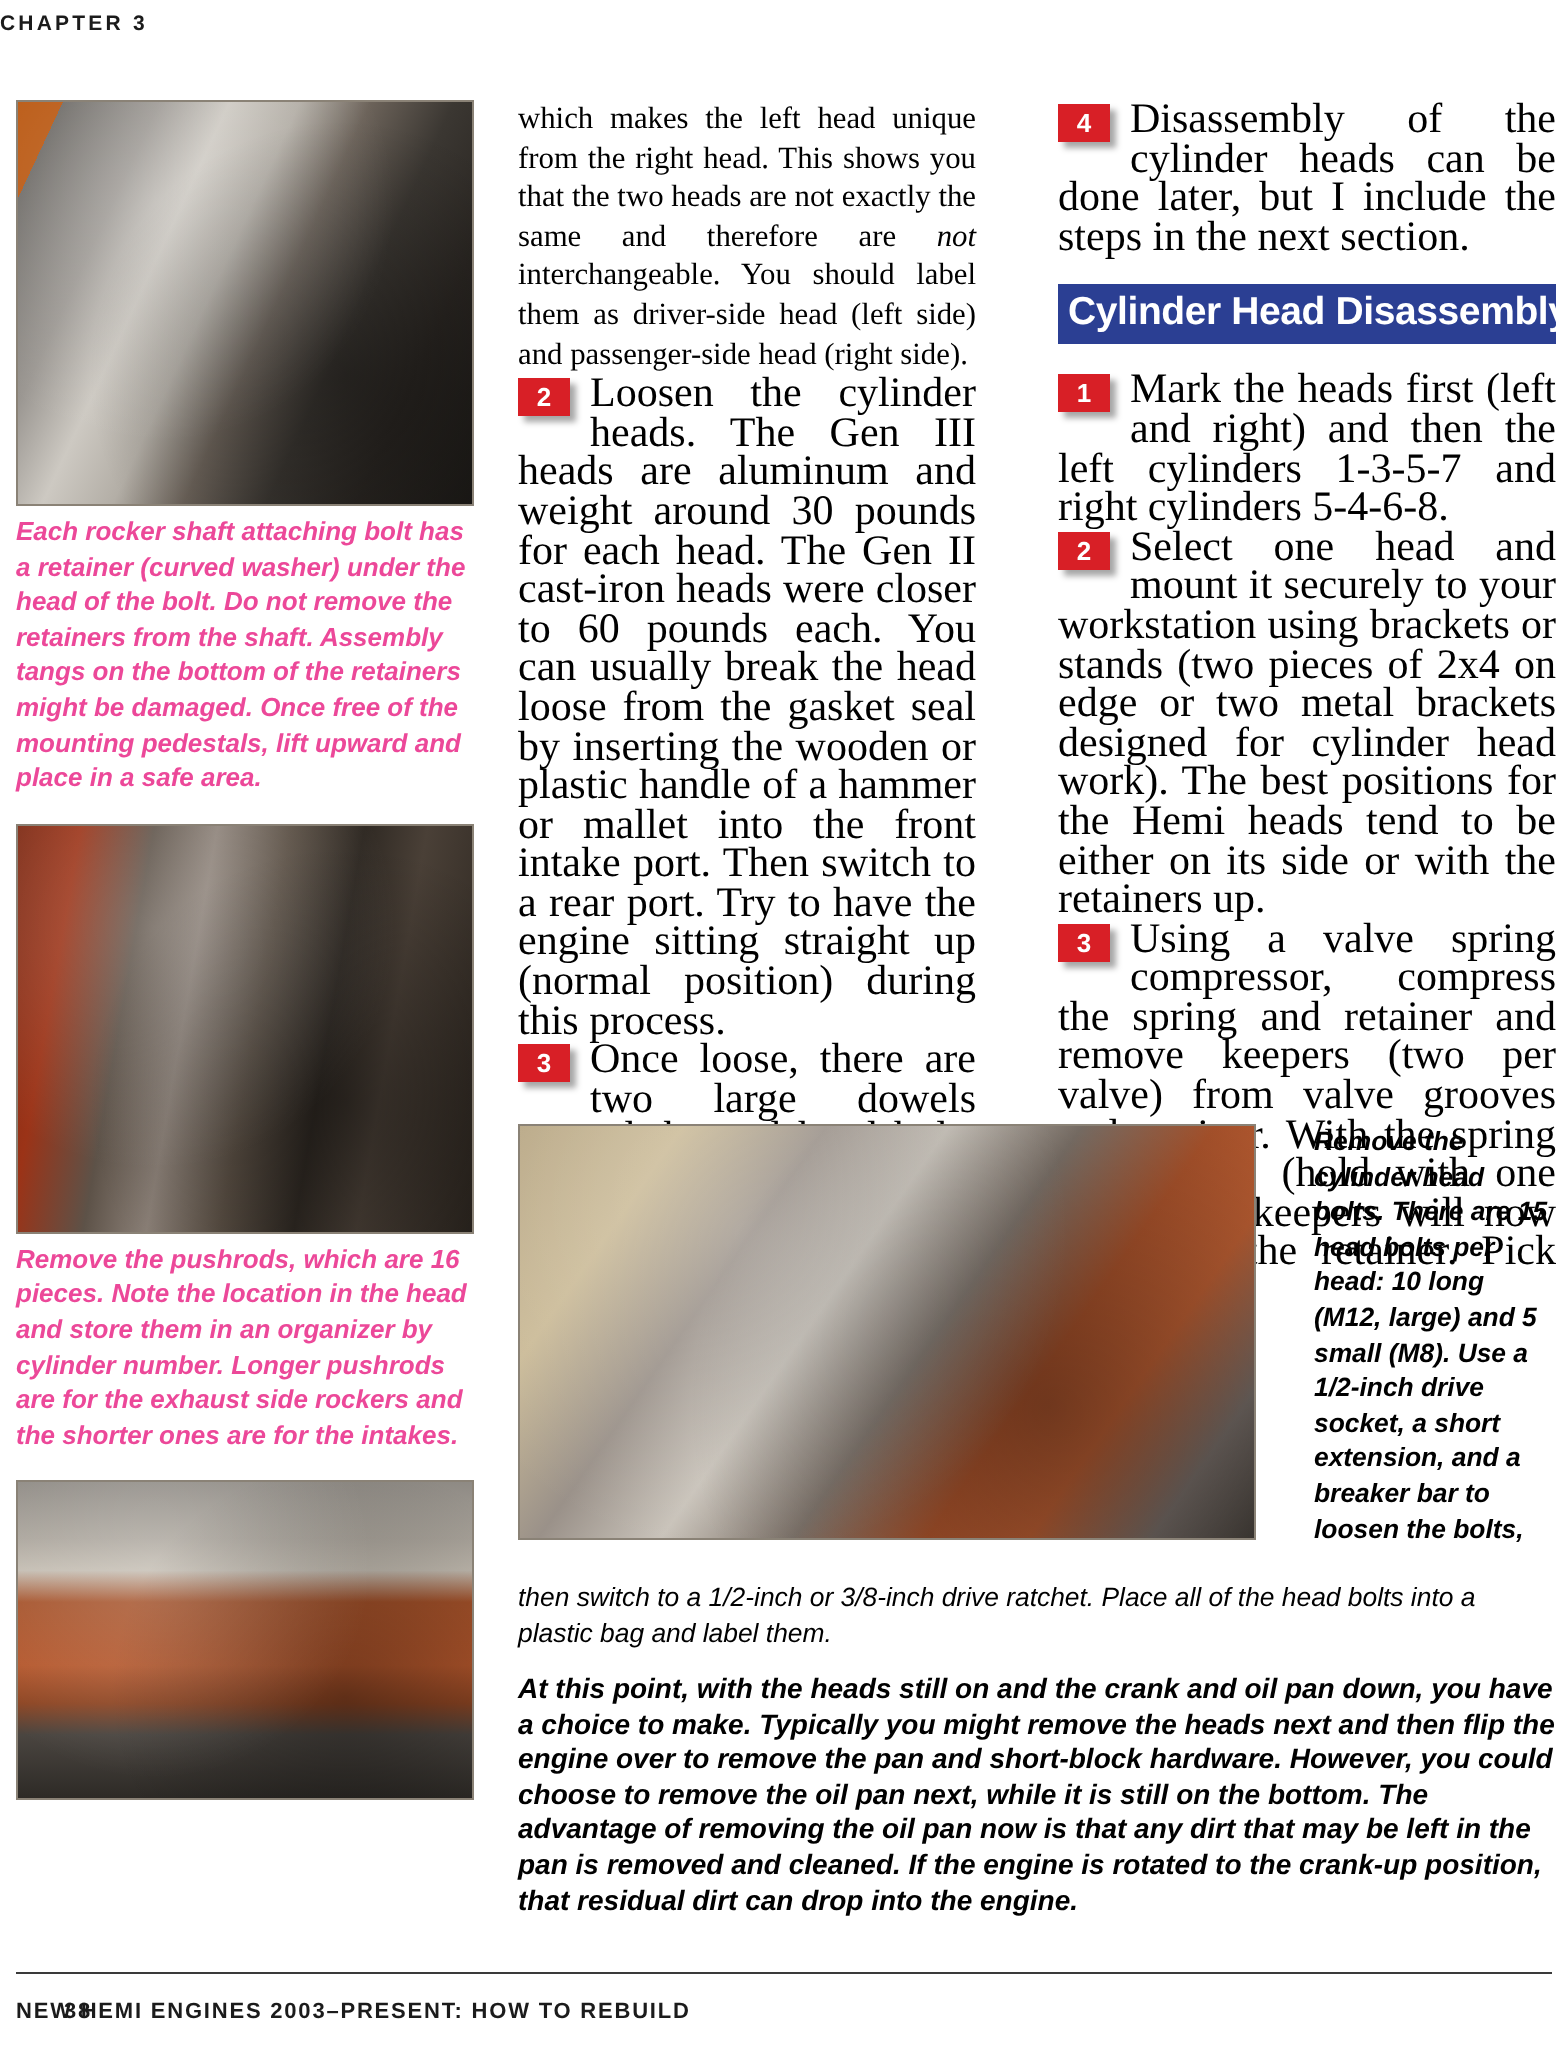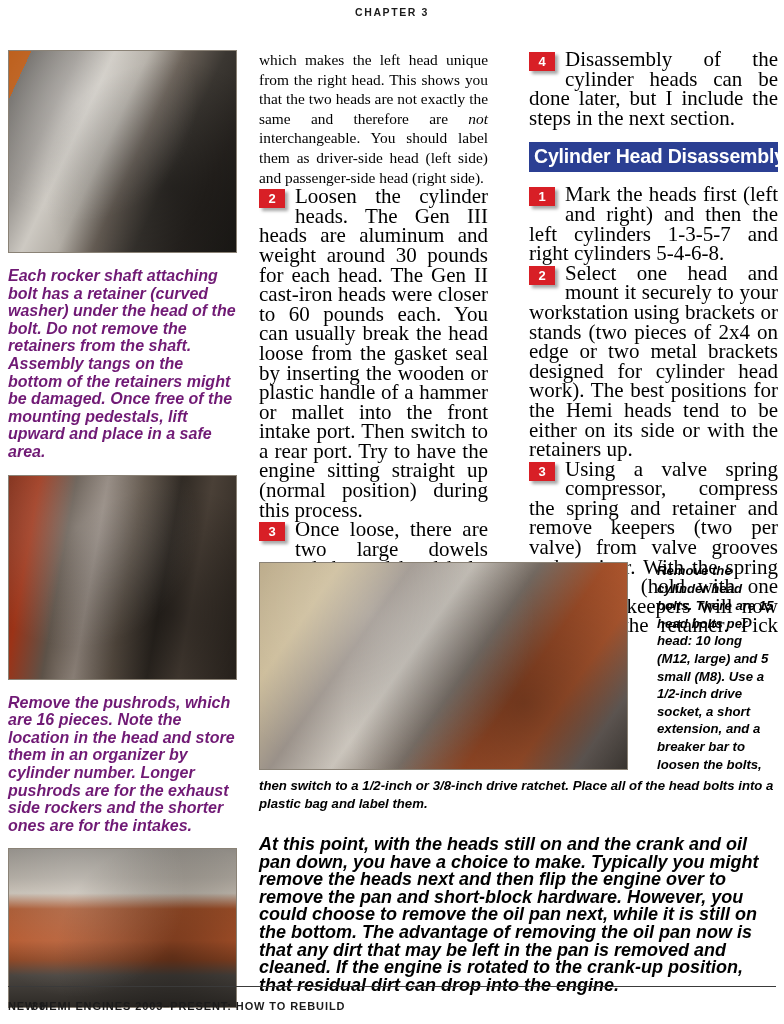--- a/index.html
+++ b/index.html
@@ -14,21 +14,20 @@
     font-family: "Liberation Serif", serif;
     color: #000;
     overflow: hidden;
   }
   .page { position: absolute; inset: 0; }
 
   
   .running-head {
     position: absolute;
     top: 6px; left: 0; right: 0;
-    text-align: center;
     font-family: "Liberation Sans", sans-serif;
     font-weight: bold;
     font-size: 10.5px;
     letter-spacing: 1.6px;
     color: #1b1b1b;
   }
 
   
   .col { position: absolute; top: 50px; }
   .col-1 { left: 8px;   width: 229px; }
@@ -74,24 +73,24 @@
     background:
       linear-gradient(125deg, #b9a886 0%, #cbbb98 16%, #9a9189 30%, #c9c3ba 42%, #7e736a 55%, #a8522b 68%, #b55b31 78%, #6e6560 90%, #3f3a35 100%),
       #7d746a;
   }
 
   
   .caption {
     font-family: "Liberation Sans", sans-serif;
     font-style: italic;
     font-weight: bold;
-    font-size: 16px;
-    line-height: 17.6px;
-    color: #701a75;
-    margin-top: 14px;
+    font-size: 13px;
+    line-height: 17.6px;
+    color: #ec4899;
+    margin-top: 4px;
     text-align: left;
   }
   .body-text {
     font-family: "Liberation Serif", serif;
     font-size: 15.4px;
     line-height: 19.6px;
     text-align: justify;
     color: #000;
     hyphens: manual;
   }
@@ -145,34 +144,34 @@
     padding-left: 9px;
     font-family: "Liberation Sans", sans-serif;
     font-style: italic;
     font-weight: bold;
     font-size: 13.2px;
     line-height: 17.6px;
   }
   .below-caption {
     font-family: "Liberation Sans", sans-serif;
     font-style: italic;
-    font-weight: bold;
+    font-weight: normal;
     font-size: 13.2px;
     line-height: 17.6px;
-    margin-top: 4px;
+    margin-top: 17px;
   }
   .closing-note {
     position: absolute;
     left: 259px;
     top: 836px;
     width: 519px;
     font-family: "Liberation Sans", sans-serif;
     font-style: italic;
     font-weight: bold;
-    font-size: 18px;
+    font-size: 14px;
     line-height: 17.6px;
   }
 
   
   .footer-rule {
     position: absolute;
     left: 8px; right: 8px;
     top: 986px;
     height: 1px;
     background: #3a3a3a;

